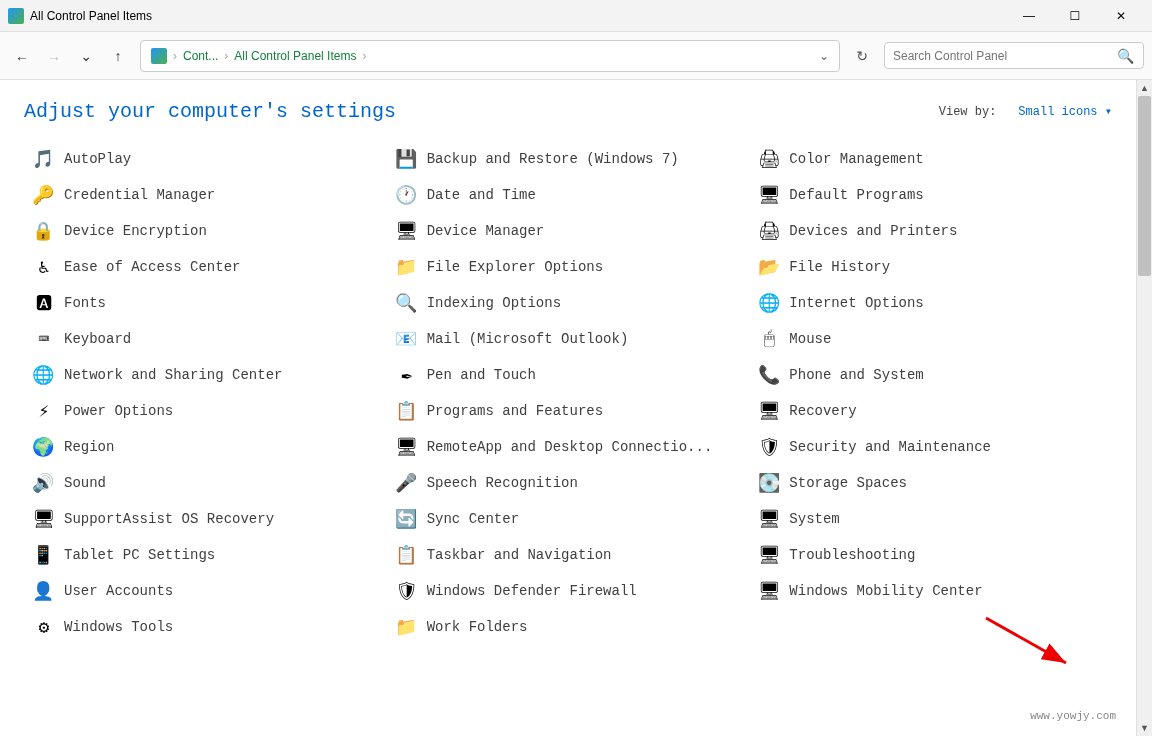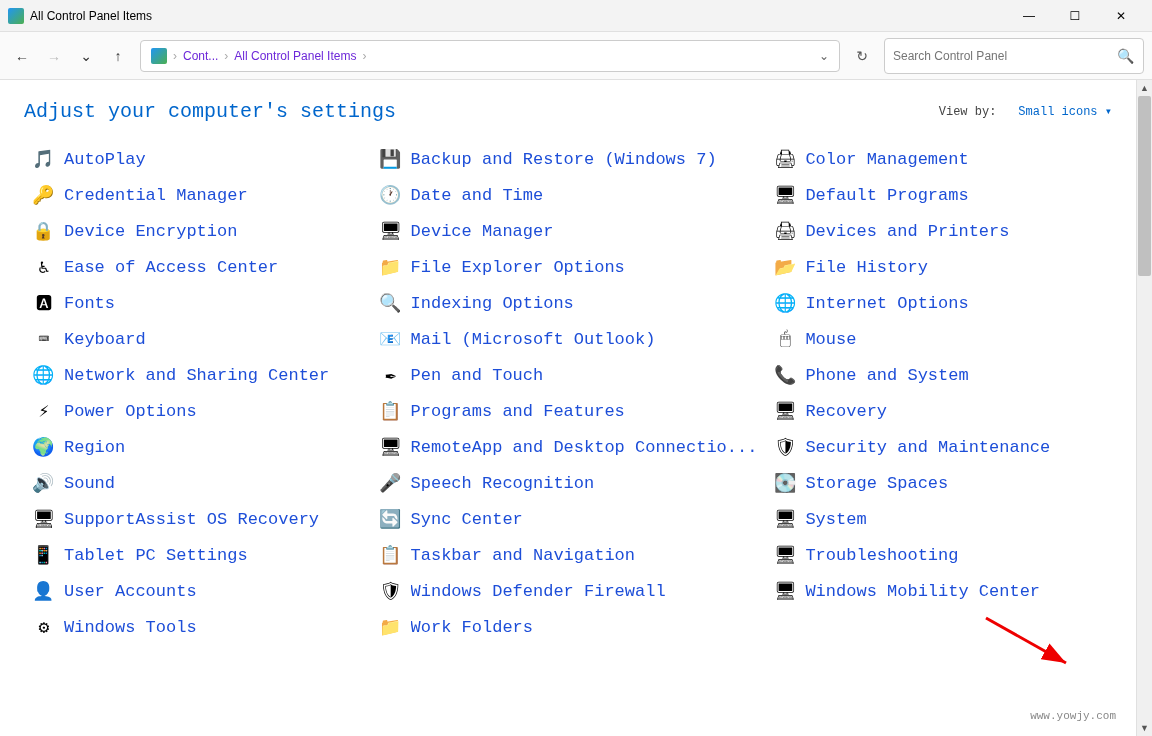--- a/index.html
+++ b/index.html
@@ -92,38 +92,38 @@
       gap: 4px;
     }
     .address-box-icon {
       width: 16px;
       height: 16px;
       background: linear-gradient(135deg, #2196F3, #4CAF50);
       border-radius: 2px;
       flex-shrink: 0;
     }
     .address-separator { color: #aaa; margin: 0 2px; }
-    .address-text { color: #6d28d9; }
+    .address-text { color: #15803d; }
     .address-chevron { margin-left: auto; color: #666; }
     .refresh-btn {
       width: 28px;
       height: 28px;
       border: none;
       background: transparent;
       cursor: pointer;
       border-radius: 4px;
       display: flex;
       align-items: center;
       justify-content: center;
       font-size: 14px;
       color: #555;
     }
     .search-box {
       width: 260px;
-      height: 36px;
+      height: 27px;
       border: 1px solid #ccc;
       border-radius: 4px;
       display: flex;
       align-items: center;
       padding: 0 8px;
       background: #fff;
       margin-left: 4px;
     }
     .search-box input {
       border: none;
@@ -195,22 +195,22 @@
     .item-icon {
       width: 24px;
       height: 24px;
       flex-shrink: 0;
       display: flex;
       align-items: center;
       justify-content: center;
       font-size: 18px;
     }
     .item-label {
-      font-size: 17px;
-      color: #1d4ed8;
+      font-size: 14px;
+      color: #404040;
       white-space: nowrap;
       overflow: hidden;
       text-overflow: ellipsis;
     }
 
     
     .scrollbar {
       width: 16px;
       background: #f0f0f0;
       border-left: 1px solid #e0e0e0;

